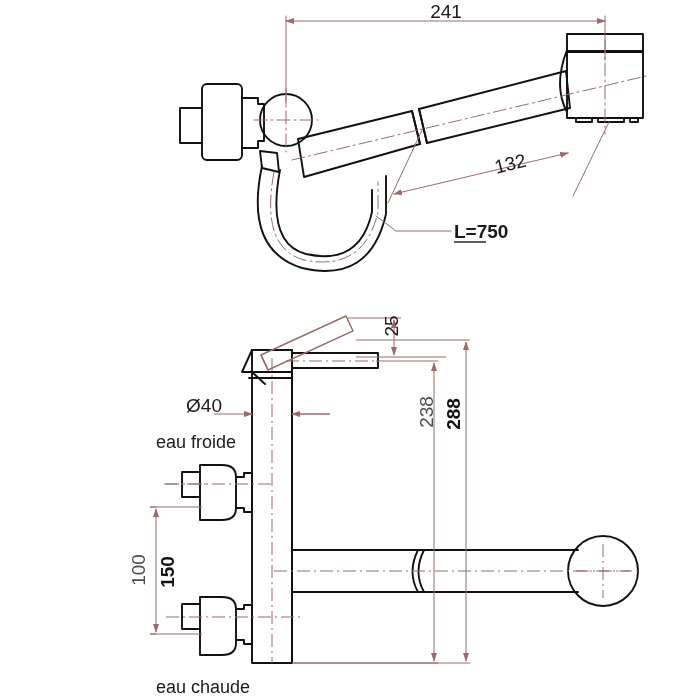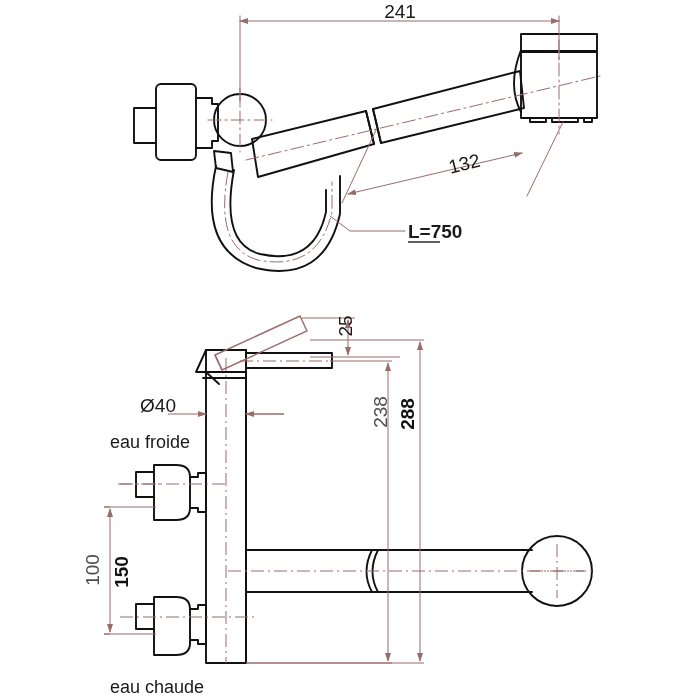--- a/index.html
+++ b/index.html
@@ -1,18 +1,18 @@
 <!DOCTYPE html>
 <html><head>
 <meta charset="utf-8">
 <style>
   html,body{margin:0;padding:0;background:#ffffff;}
   body{width:700px;height:700px;overflow:hidden;
        font-family:"Liberation Sans","DejaVu Sans",sans-serif;}
-  #drawing{position:relative;width:648px;height:700px;background:#fff;}
+  #drawing{position:relative;width:648px;height:700px;background:#fff;padding-left:46px;}
   svg{display:block;}
   .dimtxt{font-family:"Liberation Sans","DejaVu Sans",sans-serif;
           fill:#1a1a1a;font-size:19px;}
   .dimtxt.thin{fill:#4d4d4d;font-weight:400;}
   .dimtxt.bold{font-weight:700;fill:#111;}
   .lbl{font-family:"Liberation Sans","DejaVu Sans",sans-serif;
        fill:#1a1a1a;font-size:18px;}
   .lbl.bold{font-weight:700;font-size:19px;}
 </style>
 </head>

